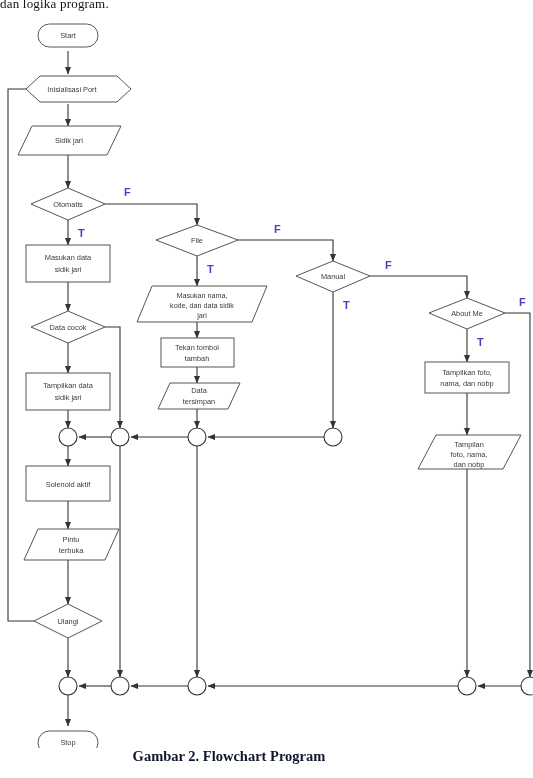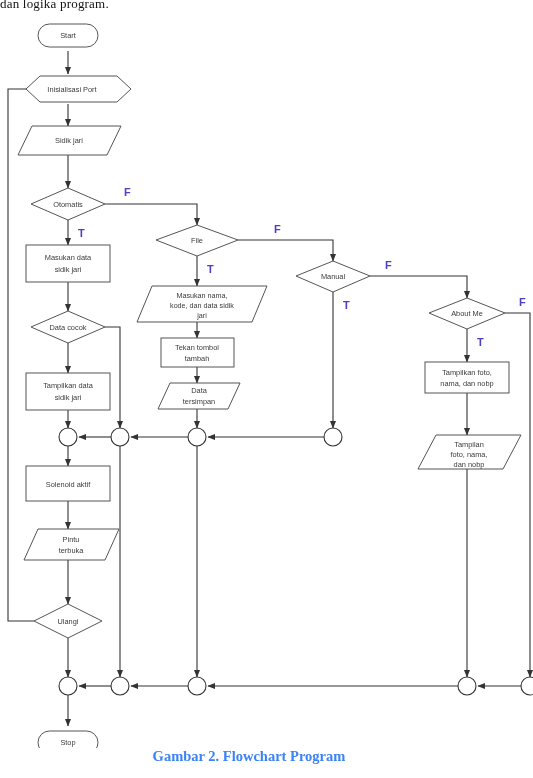--- a/index.html
+++ b/index.html
@@ -5,21 +5,21 @@
   html,body{margin:0;padding:0;background:#fff;}
   body{width:533px;height:778px;position:relative;overflow:hidden;
        font-family:"Liberation Sans", sans-serif;color:#000;}
   #stage{position:absolute;left:0;top:0;width:533px;height:778px;}
   #flow{position:absolute;left:0;top:0;}
   .topline{position:absolute;left:0;top:-4px;width:533px;
            font-family:"Liberation Serif", serif;font-size:13px;
            color:#111;letter-spacing:.2px;}
   .caption{position:absolute;left:0;top:748px;width:458px;text-align:center;
            font-family:"Liberation Serif", serif;font-weight:bold;
-           font-size:14.5px;color:#3b82f6;margin-left:20px;}
+           font-size:14.5px;color:#0f172a;}
   svg text{font-family:"Liberation Sans", sans-serif;}
   .nodetext{font-size:7.4px;fill:#3a3a3a;}
   .nodetext.sm{font-size:7.2px;}
   .tf{font-size:11px;font-weight:bold;fill:#4b3fc4;}
   .shape{fill:#fff;stroke:#555;stroke-width:1;}
   .term{fill:#fff;stroke:#555;stroke-width:1;}
   .conn{fill:#fff;stroke:#333;stroke-width:1.1;}
   .ln{stroke:#333;stroke-width:1.1;fill:none;}
 </style>
 </head>

